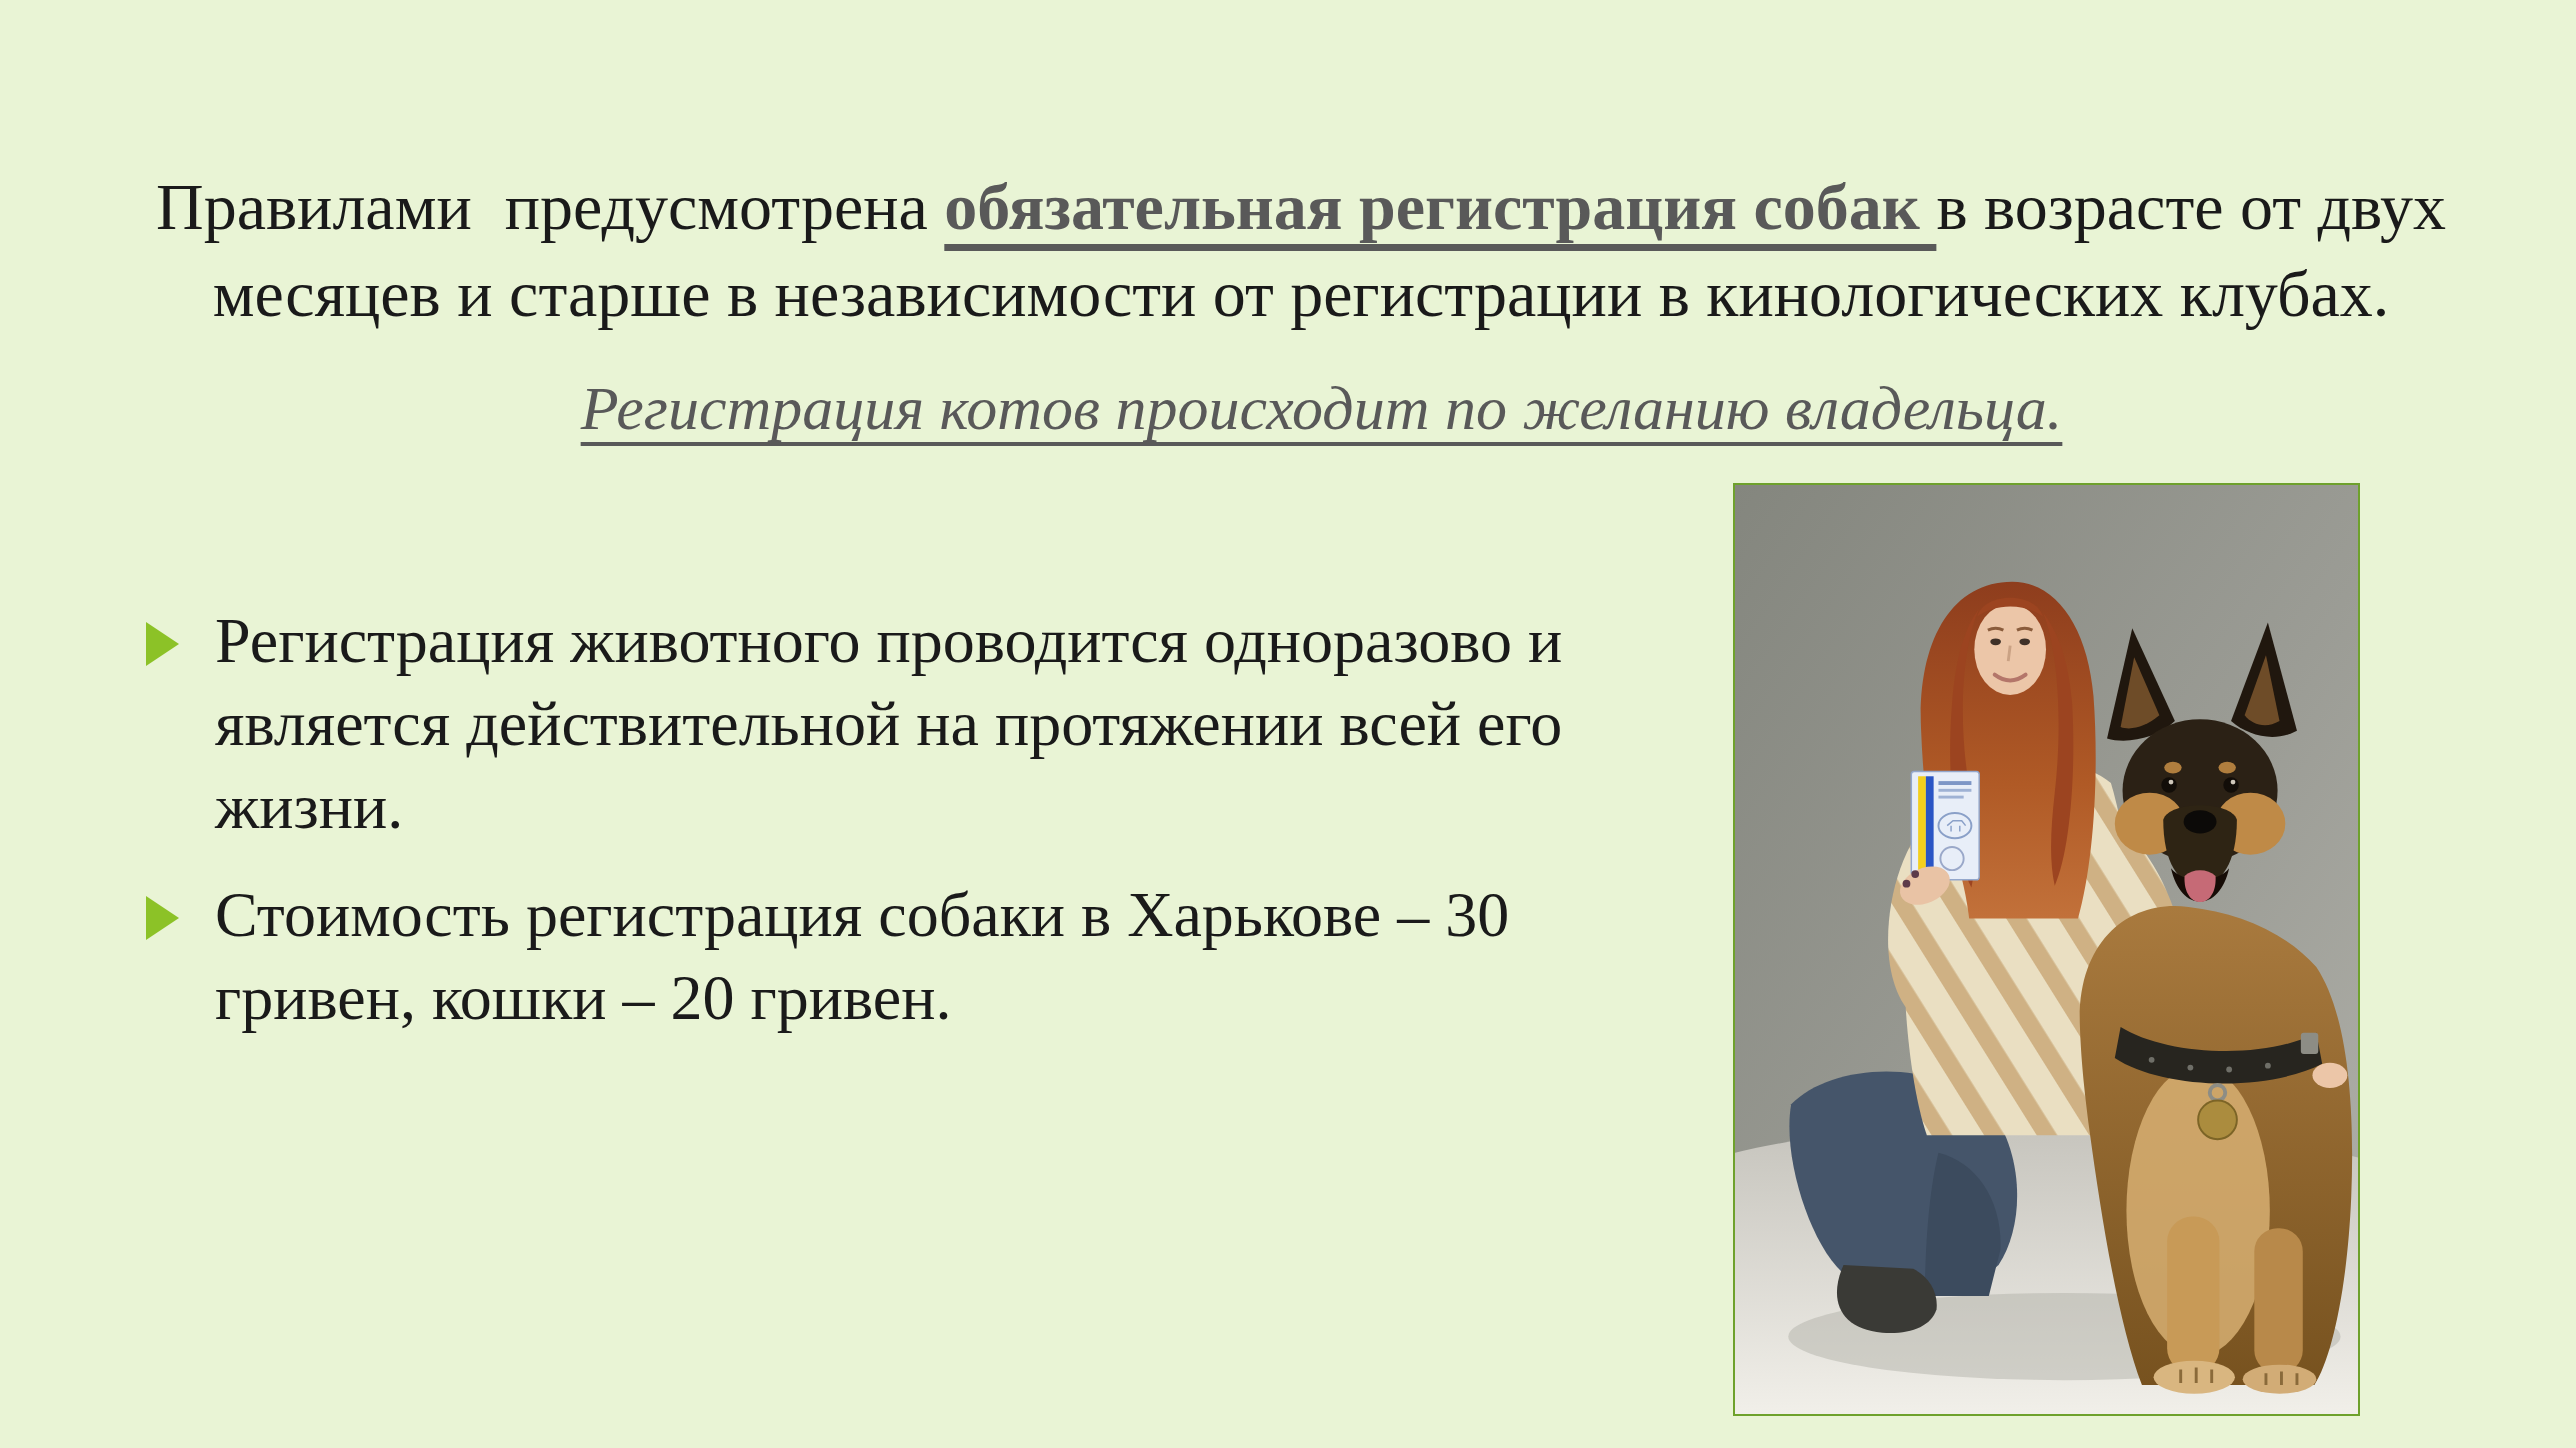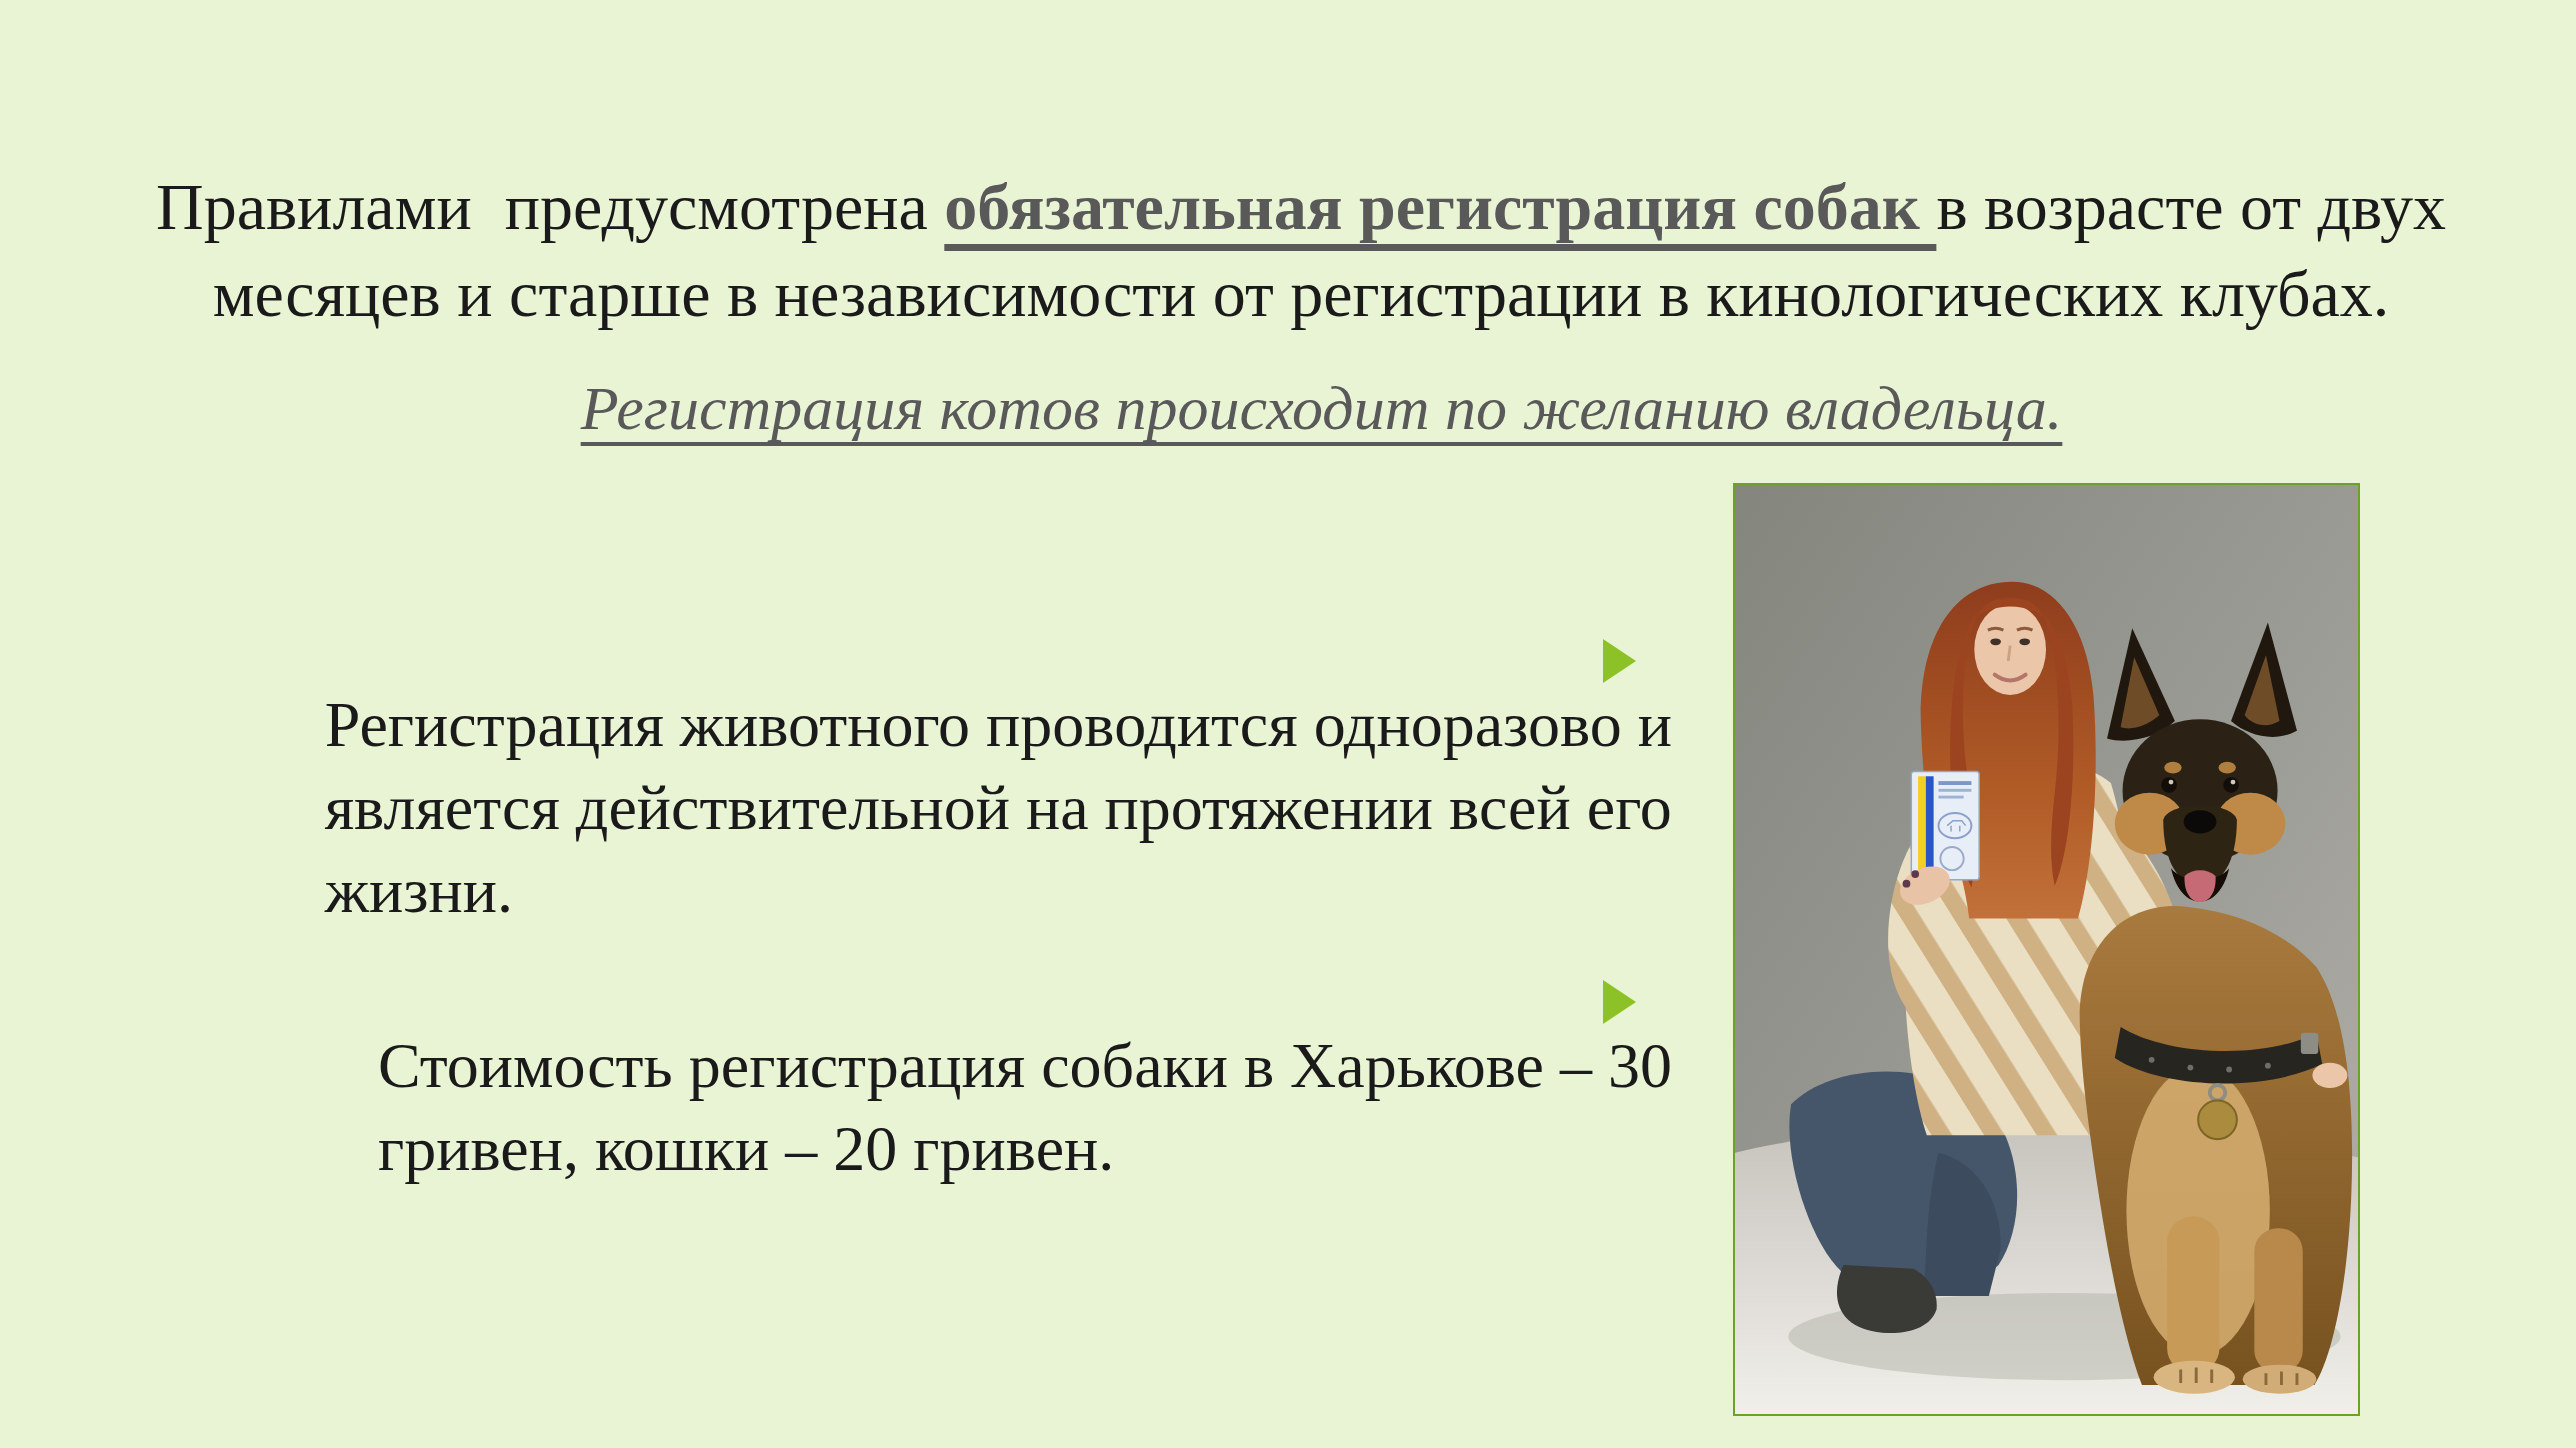--- a/index.html
+++ b/index.html
@@ -31,21 +31,21 @@
   }
   .subtitle .sub-underline{
     text-decoration:underline; text-decoration-thickness:3.9px;
     text-underline-offset:12.6px;
     font-style:italic;
   }
   .bullets{
     position:absolute; left:146px; top:599px; width:1526px;
     margin:0; padding:0; list-style:none;
   }
-  .bullet{display:flex; align-items:flex-end; margin:17px 0 25px 0;flex-direction:column;}
+  .bullet{display:flex; align-items:flex-start; margin:0 0 25px 0;}
   .marker{
     flex:0 0 auto; width:33px; height:44px; margin-top:23px; margin-right:36px;
     background:var(--bullet-green);
     clip-path:polygon(0 0,100% 50%,0 100%);
   }
   .bullet-text{font-size:64px; line-height:83px; white-space:pre-line;}
   .photo{
     position:absolute; left:1733px; top:483px; width:627px; height:933px;
     margin:0; box-sizing:border-box; border:2.9px solid var(--photo-border);
     background:#9a9b94;

